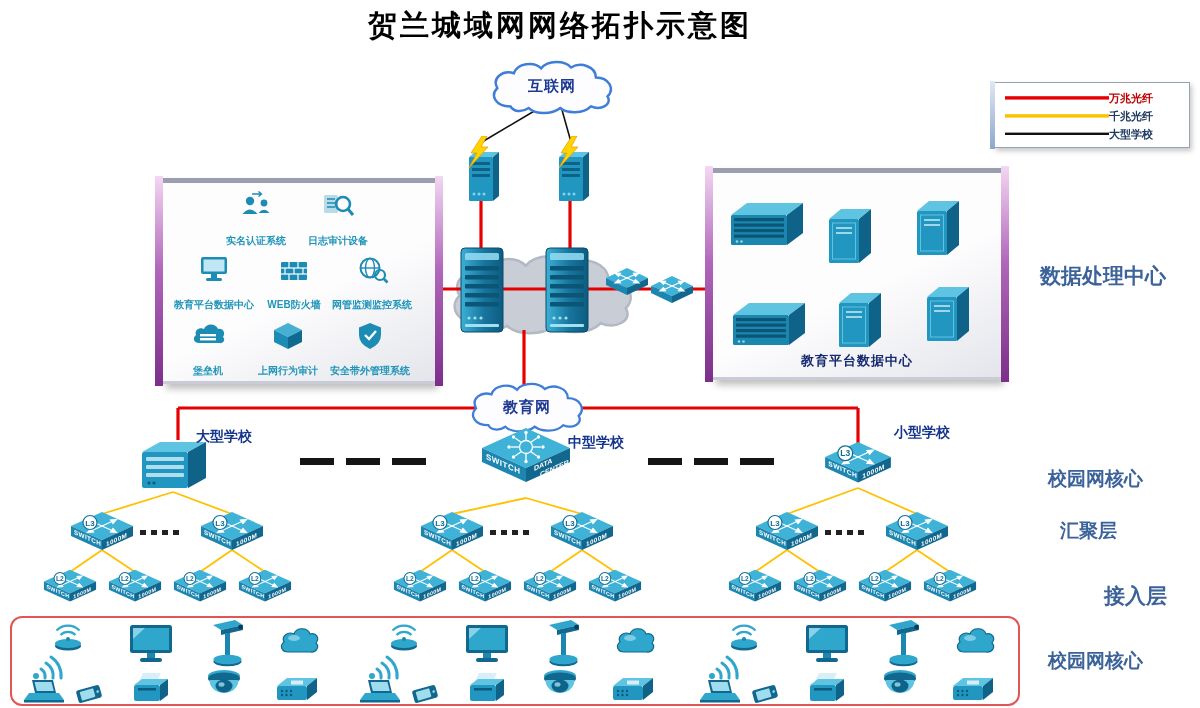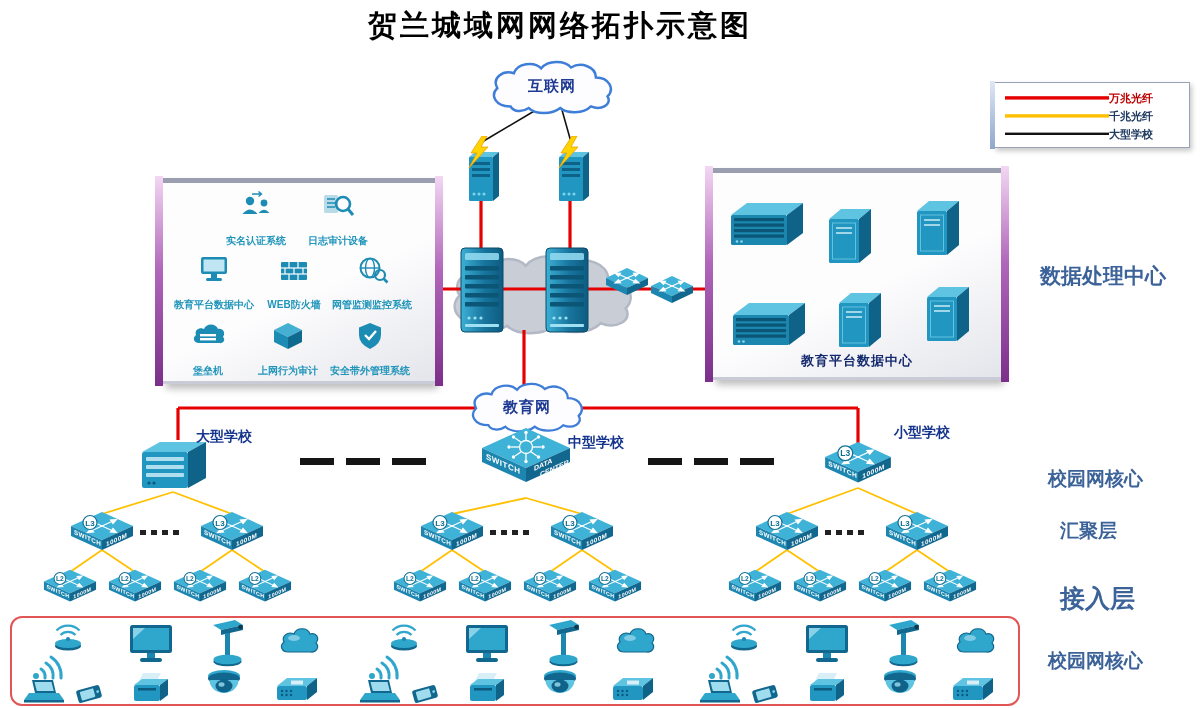--- a/index.html
+++ b/index.html
@@ -561,21 +561,21 @@
       <svg width="50" height="62">
           <use href="#sym-cabinet" width="50" height="62"></use>
         </svg>
     </div>
     <div class="dc-label">教育平台数据中心</div>
   </div>
 
   <div class="side-label" style="left:1040px;top:262px;font-size:21px">数据处理中心</div>
   <div class="side-label" style="left:1048px;top:466px;font-size:19px">校园网核心</div>
   <div class="side-label" style="left:1060px;top:518px;font-size:19px">汇聚层</div>
-  <div class="side-label" style="left:1060px;top:582px;font-size:25px">接入层</div>
+  <div class="side-label" style="left:1104px;top:582px;font-size:21px">接入层</div>
   <div class="side-label" style="left:1048px;top:648px;font-size:19px">校园网核心</div>
 
   <div class="dev" style="left:456px;top:382px;width:142px;height:54px">
     <svg width="142" height="54">
         <use href="#cloud-shape" width="142" height="54" style="fill:#fdfdff;stroke:#3f7ed8;stroke-width:3"></use>
       </svg>
     <div class="cloud-label" style="top:16px">教育网</div>
   </div>
 
   <div class="dev" style="left:136px;top:438px">

